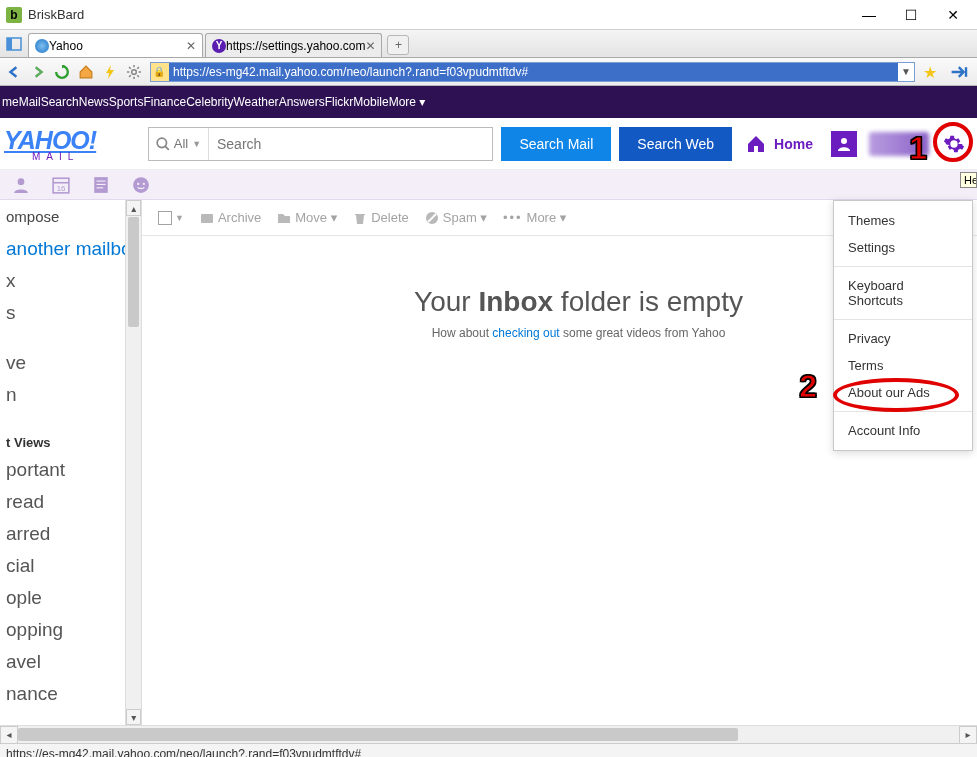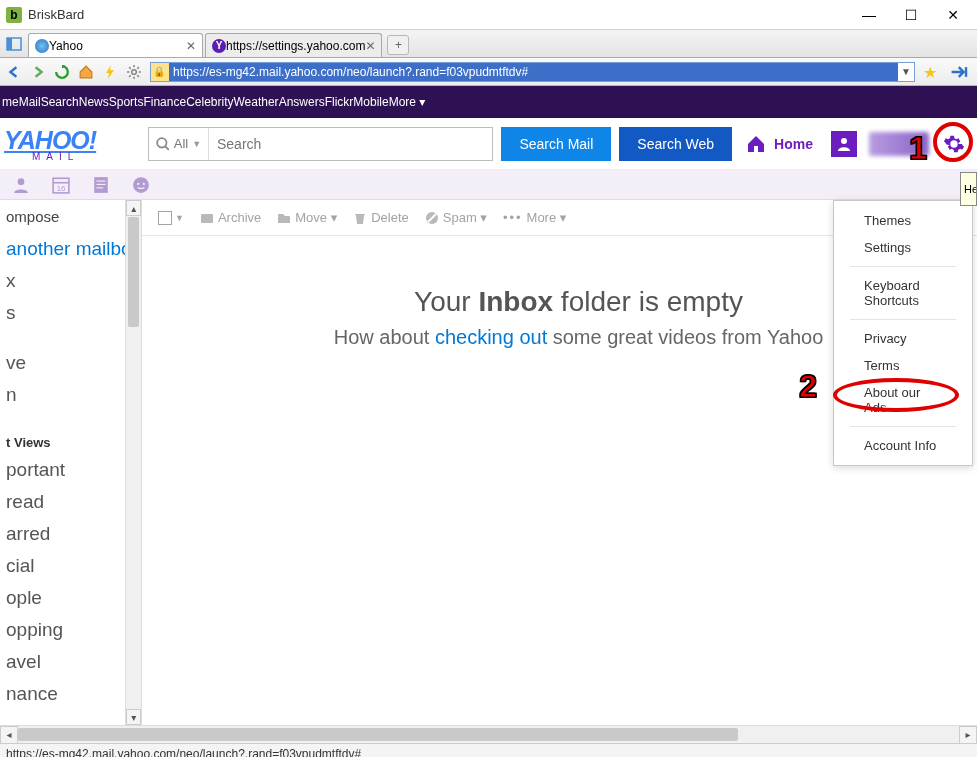--- a/index.html
+++ b/index.html
@@ -76,41 +76,41 @@
   
   
   .mainpane { flex:1; display:flex; flex-direction:column; position:relative; background:#fff;}
   .mailtool { height:36px; border-bottom:1px solid #e6e6e6; display:flex; align-items:center; gap:16px; padding:0 16px; color:#a3a3a3; font-size:13px;}
   .mailtool .chk { width:14px; height:14px; border:1.5px solid #a3a3a3; }
   .mailtool .tbtn { display:flex; align-items:center; gap:4px; cursor:default;}
   .mailtool svg { width:14px; height:14px; fill:#b9b9b9;}
   .empty-msg { text-align:center; margin-top:50px; color:#555;margin-left:38px;}
   .empty-msg .big { font-size:28px; font-weight:300; color:#555;}
   .empty-msg .big b { font-weight:700;}
-  .empty-msg .sub { margin-top:8px; font-size:20px; color:#666;}
+  .empty-msg .sub { margin-top:8px; font-size:12px; color:#666;}
   .empty-msg .sub a { color:#0078d7; text-decoration:none;}
   
   
-  .settings-menu { position:absolute; right:4px; top:0px; width:140px; background:#fff; border:1px solid #c8c8c8; box-shadow:0 2px 8px rgba(0,0,0,.15); padding:6px 16px; z-index:50;}
+  .settings-menu { position:absolute; right:4px; top:0px; width:140px; background:#fff; border:1px solid #c8c8c8; box-shadow:0 2px 8px rgba(0,0,0,.15); padding:6px 0; z-index:50;}
   .settings-menu .mitem { padding:6px 14px; font-size:13px; color:#333; cursor:pointer;}
   .settings-menu .sep { height:1px; background:#e4e4e4; margin:5px 0;}
   
   
   .hscroll { height:18px; background:#f0f0f0; border-top:1px solid #ddd; display:flex; align-items:center;}
   .hscroll .arrow { width:18px; height:18px; display:flex; align-items:center; justify-content:center; background:#f4f4f4; border:1px solid #ccc; font-size:10px; color:#555;}
   .hscroll .rarrow { margin-left:auto;}
   .hscroll .track { flex:1; height:100%; position:relative;}
   .hscroll .thumb { position:absolute; left:0; top:2px; bottom:2px; width:720px; background:#c9c9c9; border-radius:2px;}
   
   .statusbar { height:20px; background:#f4f4f4; border-top:1px solid #ccc; display:flex; align-items:center; padding:0 6px; font-size:12px; color:#333;}
   
   
   .annot-circle { position:absolute; border:4px solid #e00000; border-radius:50%; pointer-events:none; z-index:200;}
   .annot-num { position:absolute; font-family: "Arial Black", Arial; font-size:32px; font-weight:900; color:#e00000; -webkit-text-stroke:1px #000; text-shadow: -1px -1px 0 #000,1px -1px 0 #000,-1px 1px 0 #000,1px 1px 0 #000; z-index:201; pointer-events:none;}
-  .tooltip-frag { position:absolute; right:0; top:172px; background:#ffffe1; border:1px solid #888; padding:10px 3px; font-size:11px; z-index:100; overflow:hidden; width:17px; white-space:nowrap;}
+  .tooltip-frag { position:absolute; right:0; top:172px; background:#ffffe1; border:1px solid #888; padding:1px 3px; font-size:11px; z-index:100; overflow:hidden; width:17px; white-space:nowrap;}
 </style>
 </head>
 <body>
 
 <div class="titlebar">
   <div class="app-icon">b</div>
   <div class="title">BriskBard</div>
   <div class="win-controls">
     <div class="win-btn">—</div>
     <div class="win-btn">☐</div>

